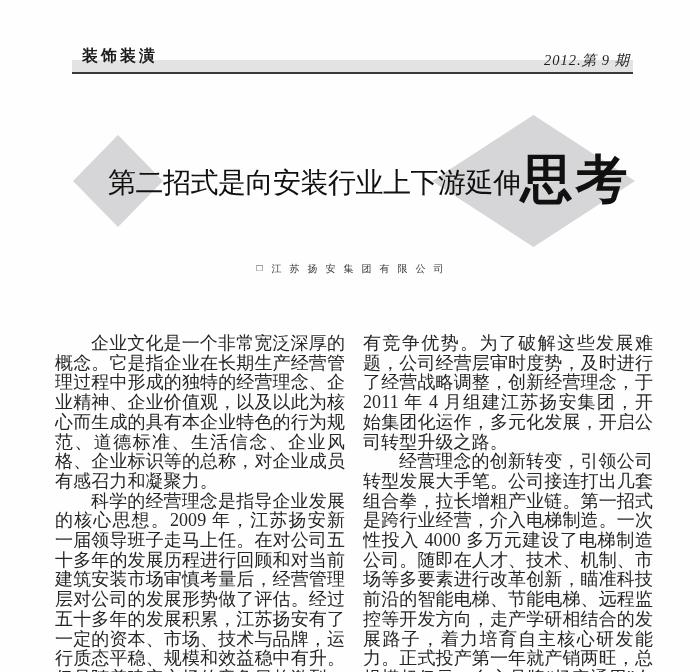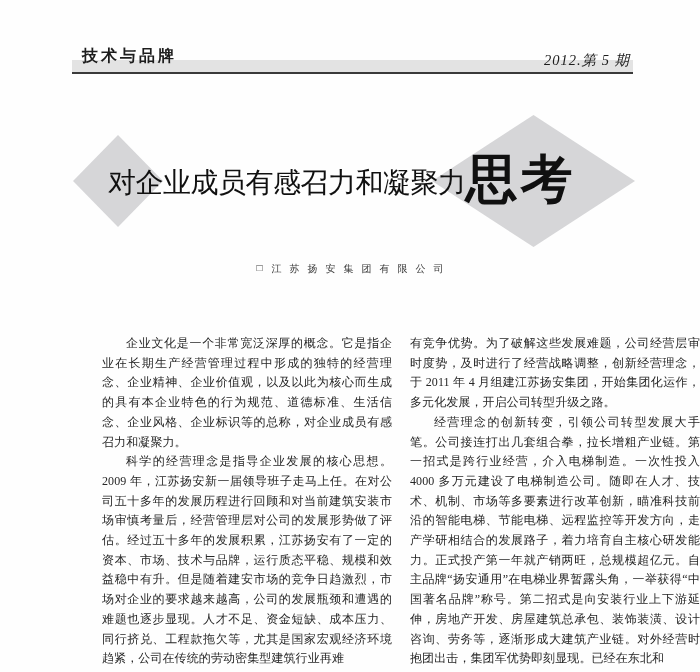--- a/index.html
+++ b/index.html
@@ -52,42 +52,42 @@
   
   .byline {
     position:absolute; left:55px; top:262px; width:598px;
     text-align:center; font-size:10px; letter-spacing:8px; color:#3a3a3a;
   }
   .byline .square { display:inline-block; margin-right:9px; transform:translateY(-1px); letter-spacing:0; }
 
   
   .col {
     position:absolute; top:334px; width:290px; height:338px; overflow:hidden;
-    text-align:justify; font-size:12px; line-height:19.7px;
-    letter-spacing:0.1px; color:var(--text,#262626);margin-left:47px;
+    text-align:justify; font-size:18px; line-height:19.7px;
+    letter-spacing:0.1px; color:var(--text,#262626);
   }
   .col-left  { left:55px; }
   .col-right { left:363px; }
   .col p { margin:0; padding:0; }
   .col p.indent { text-indent:2em; }
 </style>
 </head>
 <body>
 
 <div class="page">
 
   <div class="header-bar"></div>
   <div class="header-rule"></div>
-  <div class="header-section">技术与品牌</div>
-  <div class="header-issue">2012.第 5 期</div>
+  <div class="header-section">装饰装潢</div>
+  <div class="header-issue">2012.第 9 期</div>
 
   <div class="diamond diamond-left"></div>
   <div class="diamond diamond-right"></div>
   <div class="title-row">
-    <span class="title-main">对企业成员有感召力和凝聚力</span>
+    <span class="title-main">第二招式是向安装行业上下游延伸</span>
     <span class="title-emph">思考</span>
   </div>
 
   <div class="byline">
     <span class="square">□</span><span>江苏扬安集团有限公司</span>
   </div>
 
   <div class="col col-left">
     <p class="indent">企业文化是一个非常宽泛深厚的概念。它是指企业在长期生产经营管理过程中形成的独特的经营理念、企业精神、企业价值观，以及以此为核心而生成的具有本企业特色的行为规范、道德标准、生活信念、企业风格、企业标识等的总称，对企业成员有感召力和凝聚力。</p>
     <p class="indent">科学的经营理念是指导企业发展的核心思想。2009 年，江苏扬安新一届领导班子走马上任。在对公司五十多年的发展历程进行回顾和对当前建筑安装市场审慎考量后，经营管理层对公司的发展形势做了评估。经过五十多年的发展积累，江苏扬安有了一定的资本、市场、技术与品牌，运行质态平稳、规模和效益稳中有升。但是随着建安市场的竞争日趋激烈，市场对企业的要求越来越高，公司的发展瓶颈和遭遇的难题也逐步显现。人才不足、资金短缺、成本压力、同行挤兑、工程款拖欠等，尤其是国家宏观经济环境趋紧，公司在传统的劳动密集型建筑行业再难</p>

